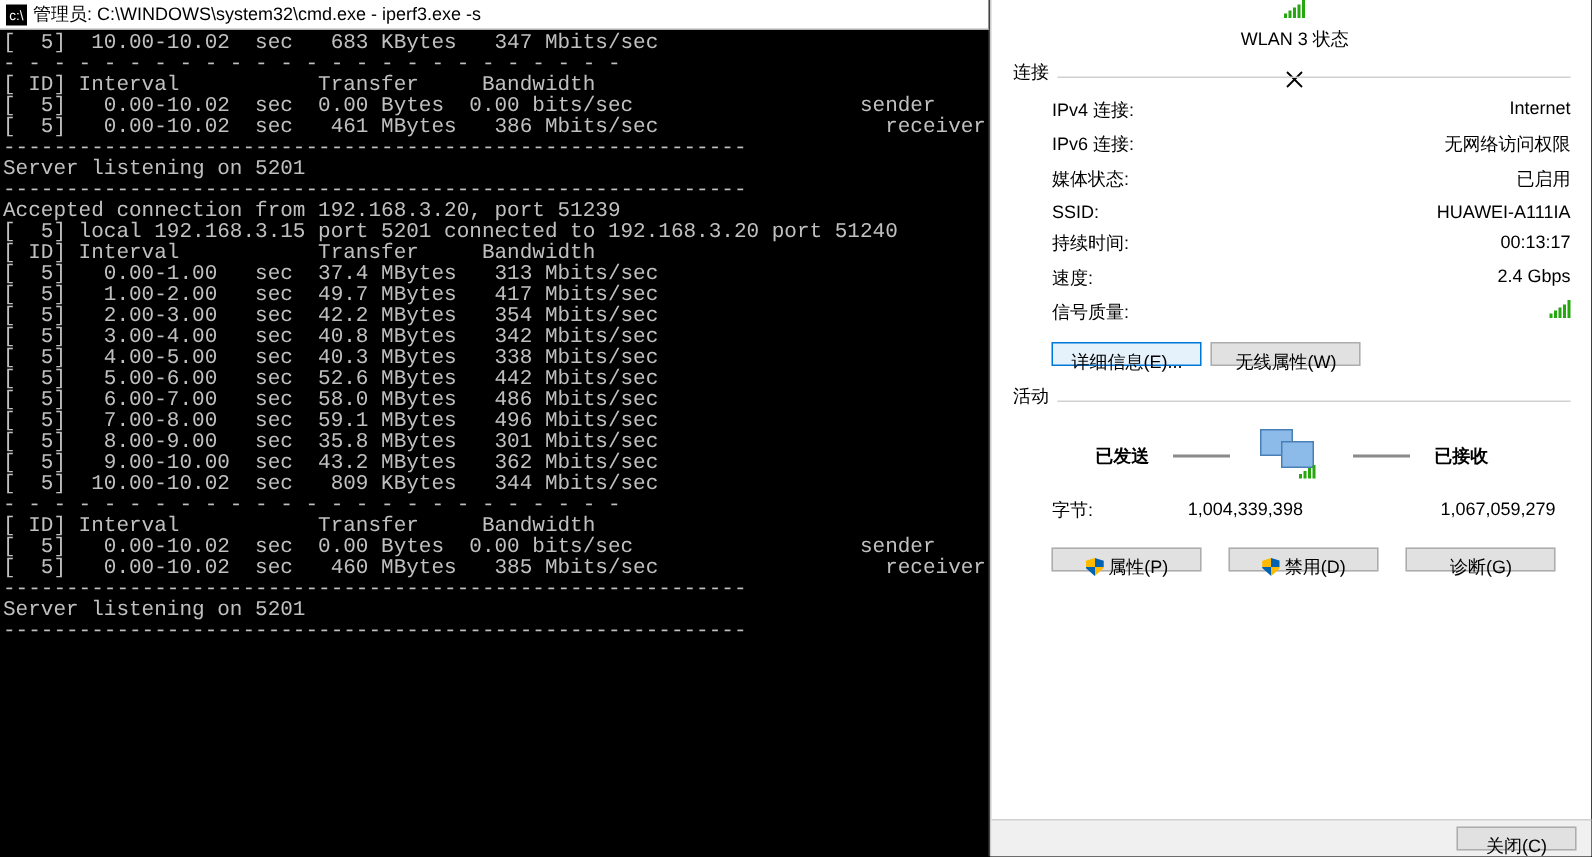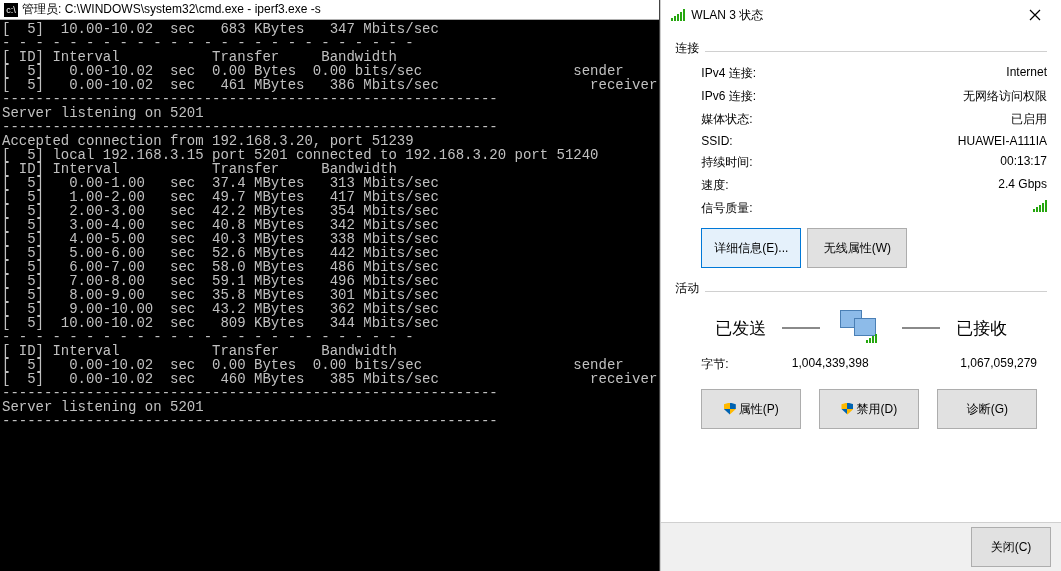--- a/index.html
+++ b/index.html
@@ -63,20 +63,21 @@
     flex-direction: column;
     border-left: 1px solid #ccc;
   }
   .dlg-title {
     height: 30px;
     display: flex;
     align-items: center;
     padding: 0 6px 0 10px;
     font-size: 12px;
     gap: 6px;
+    flex-direction: column;
   }
   .signal-ico {
     display:inline-flex; align-items:flex-end; gap:1px; height:12px;
   }
   .signal-ico span {
     width:2px; background:#26a60f; display:block;
   }
   .signal-ico span:nth-child(1){height:3px}
   .signal-ico span:nth-child(2){height:5px}
   .signal-ico span:nth-child(3){height:7px}
@@ -133,35 +134,35 @@
   .kvrow .k { }
   .kvrow .v { text-align:right; }
   .btn-row { display:flex; gap:6px; padding: 8px 0 2px 26px; }
   button.win {
     background:#e1e1e1;
     border:1px solid #adadad;
     color:#000;
     font: inherit;
     padding: 4px 10px;
     min-width: 100px;
-    height: 40px;
+    height: 16px;
     cursor:pointer;
   }
   button.win.primary {
     border:1px solid #0078d7;
     background:#e5f1fb;
   }
   .activity {
     display:flex;
     align-items:center;
     justify-content:center;
     gap: 16px;
     padding: 6px 0 2px 0;
   }
-  .activity .lbl { font-size:17px; }
+  .activity .lbl { font-size:12px;font-weight:bold; }
   .activity .dash {
     width:38px; border-top:2px solid #8a8a8a;
   }
   .act-icon {
     width:50px; height:40px; position:relative;
   }
   .act-mon {
     width:22px;height:18px;background:#8dbbe9;border:1px solid #4a7fb5;
     position:absolute;
   }

